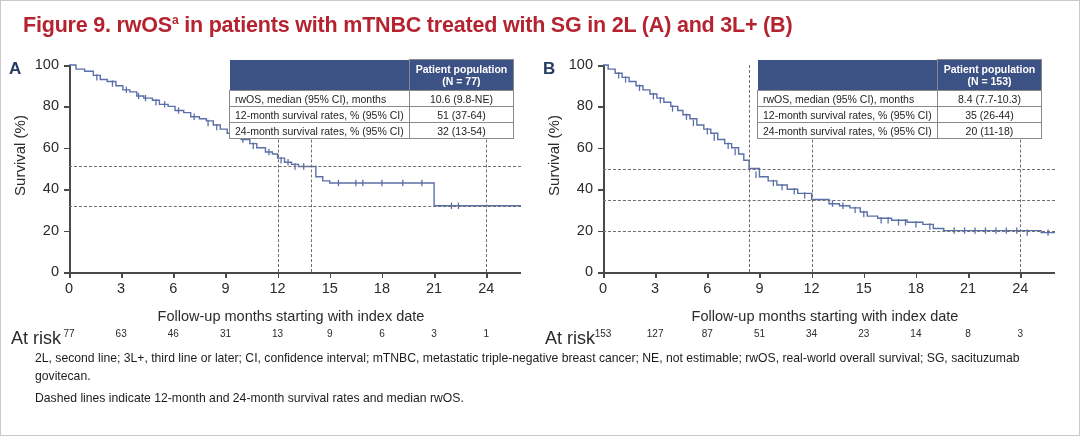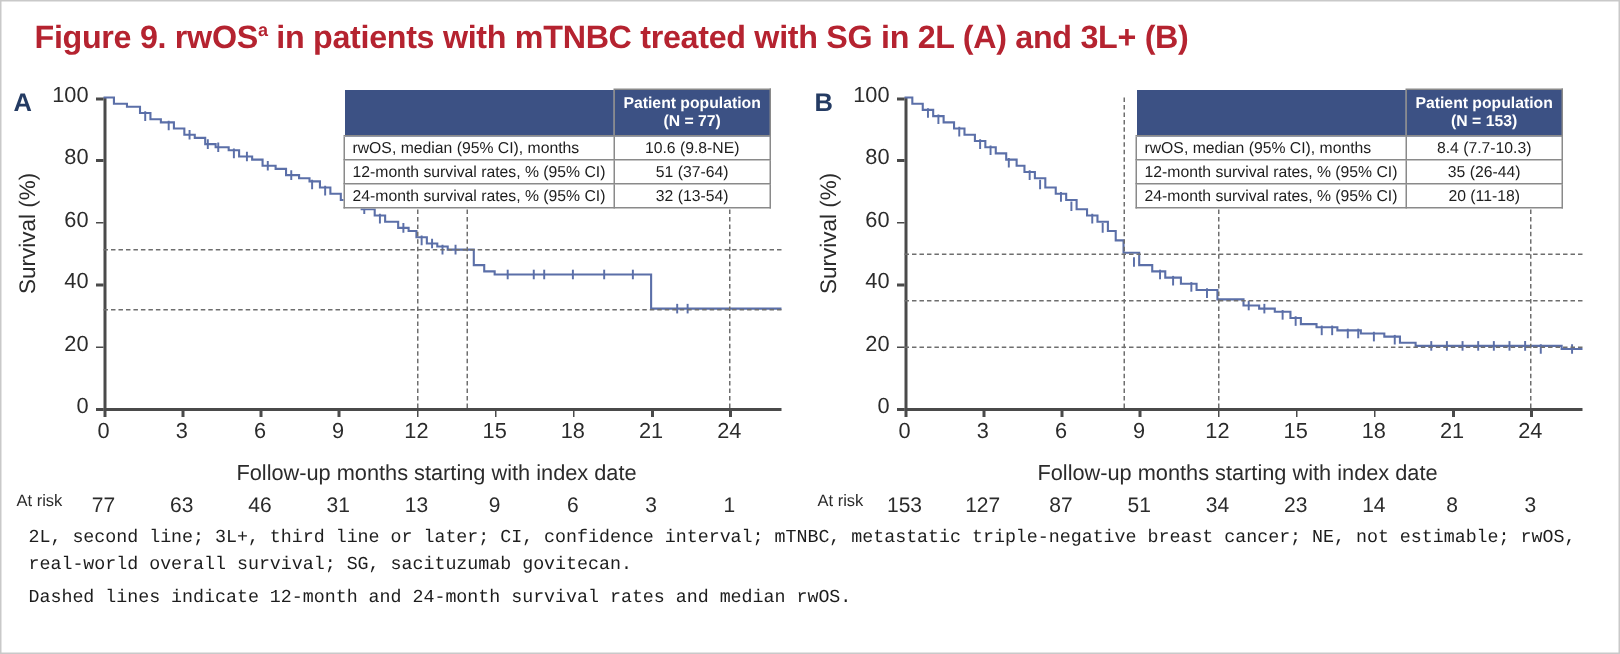--- a/index.html
+++ b/index.html
@@ -100,26 +100,26 @@
   }
   .legend .plus { color: #5b6fa8; font-weight: bold; font-size: 15px; }
 
   
   .risk-row {
     position: absolute; left: 0; top: 273px;
     width: 540px; height: 18px;
   }
   .risk-label {
     position: absolute; left: 10px; top: 0;
-    font-size: 11px; color: #2b2b2b;
+    font-size: 18px; color: #2b2b2b;
   }
   .risk-val {
     position: absolute; top: 0;
     width: 44px; margin-left: -22px; text-align: center;
-    font-size: 14px; color: #2b2b2b;
+    font-size: 10px; color: #2b2b2b;
   }
 
   
   .stat-table {
     position: absolute;
     border-collapse: collapse;
     font-size: 10.5px;
     background: #ffffff;
   }
   #stat-table-a { left: 228px; top: 4px; }
@@ -147,21 +147,21 @@
 
   
   #footnotes {
     position: absolute;
     left: 18px; top: 349px;
     width: 1046px;
     font-size: 12.2px;
     color: #1d1d1d;
     line-height: 1.45;
   }
-  #footnotes p { margin: 0 0 5px 0; font-family: Liberation Mono, monospace; }
+  #footnotes p { margin: 0 0 5px 16px; }
   #footnotes sup { font-size: 9px; vertical-align: super; }
 </style>
 </head>
 <body>
 
 <div id="figure-root">
 
   <div id="figure-title">
     <span>Figure 9. rwOS</span><sup>a</sup><span> in patients with mTNBC treated with SG in 2L (A) and 3L+ (B)</span>
   </div>

